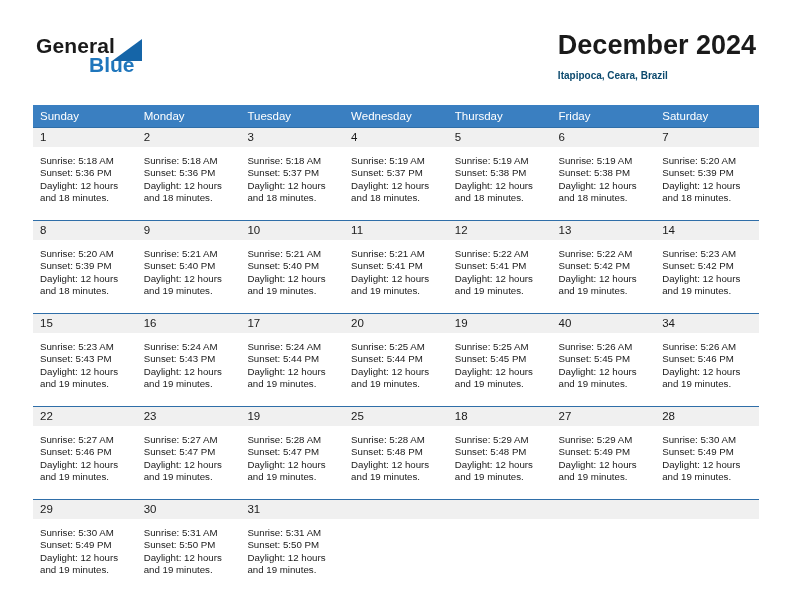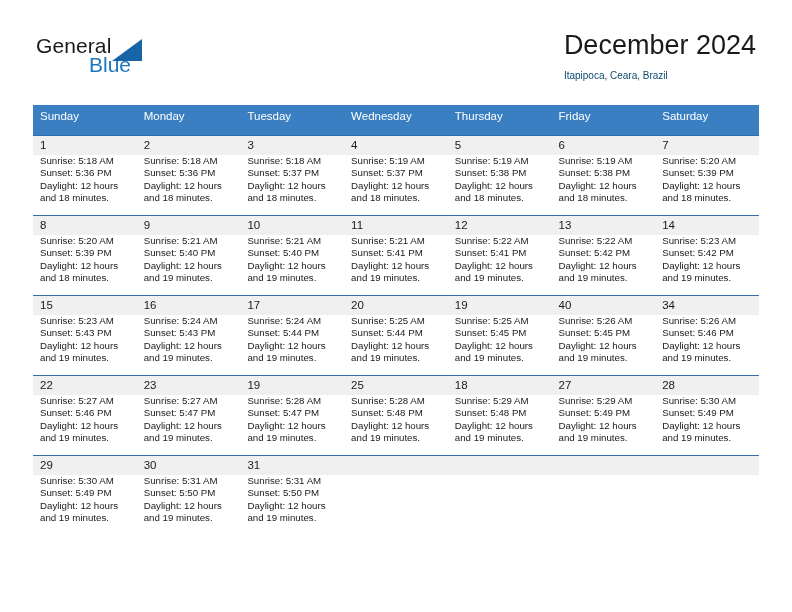--- a/index.html
+++ b/index.html
@@ -20,20 +20,21 @@
     height: 612px;
   }
 
   
   .header {
     position: absolute;
     left: 0;
     top: 0;
     width: 792px;
     height: 96px;
+    font-weight: bold;
   }
   .logo {
     position: absolute;
     left: 36px;
     top: 34px;
     width: 140px;
     height: 52px;
   }
   .logo-general {
     position: absolute;
@@ -91,21 +92,21 @@
     width: 726px;
     border-collapse: collapse;
     table-layout: fixed;
   }
   .calendar th {
     background: #3a7fc1;
     color: #ffffff;
     font-size: 11.5px;
     font-weight: normal;
     text-align: left;
-    padding: 5px 0 13px 7px;
+    padding: 5px 0 5px 7px;
     height: 12px;
     border: none;
   }
   .calendar td {
     vertical-align: top;
     padding: 0;
     border: none;
     width: 103.71px;
     background: #ffffff;
   }
@@ -117,22 +118,22 @@
     font-size: 11.5px;
     color: #1a1a1a;
     padding: 3px 0 3px 7px;
     height: 13px;
     line-height: 13px;
   }
   .daynum.empty {
     color: transparent;
   }
   .dayinfo {
-    padding: 0 6px 0 7px;
-    height: 60px;
+    padding: 8px 6px 0 7px;
+    height: 73px;
     box-sizing: border-box;
   }
   .dayinfo div {
     font-size: 9.7px;
     line-height: 12.4px;
     color: #1a1a1a;
     white-space: nowrap;
   }
   .dayinfo .daylight-wrap {
     white-space: normal;

